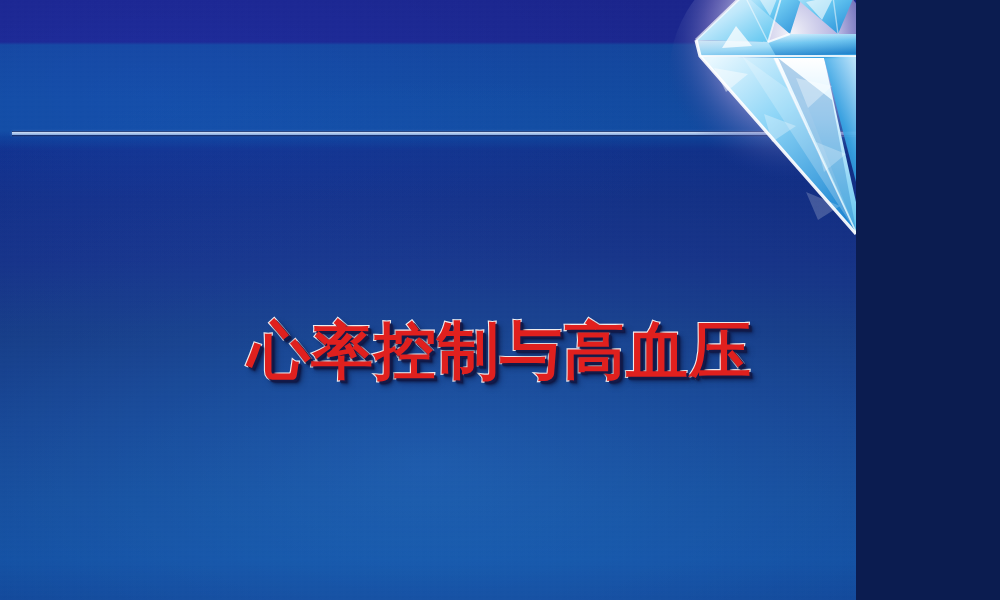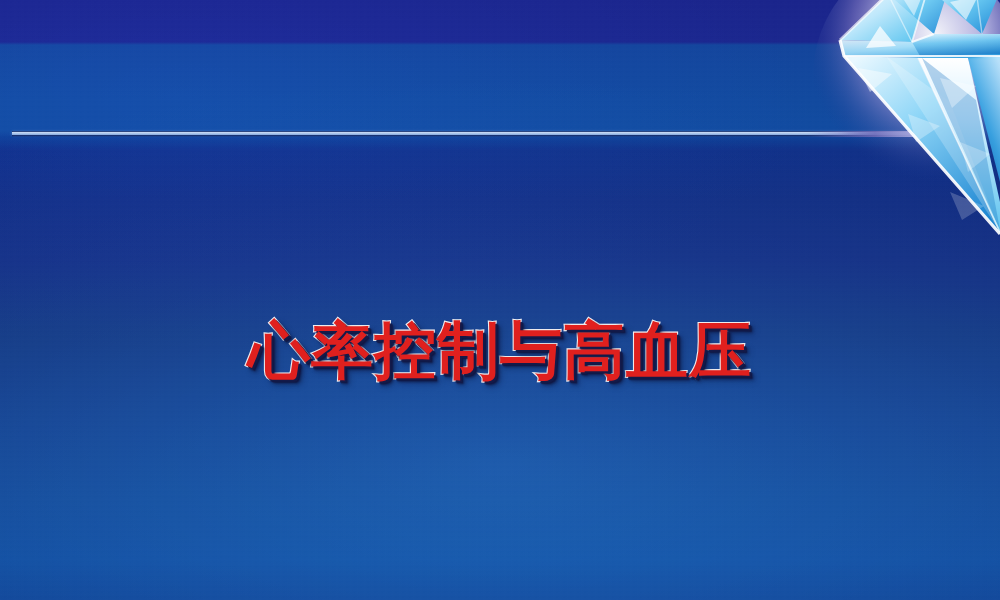--- a/index.html
+++ b/index.html
@@ -3,21 +3,21 @@
 <meta charset="utf-8">
 <title>Slide</title>
 <style>
   html, body {
     margin: 0;
     padding: 0;
     background: #0b1c50;
   }
   #slide {
     position: relative;
-    width: 1000px;
+    width: 856px;
     height: 600px;
     overflow: hidden;
     font-family: "DejaVu Sans", "Liberation Sans", sans-serif;
     background: #bef264;
   }
 
   
   .bg-base {
     position: absolute;
     inset: 0;

